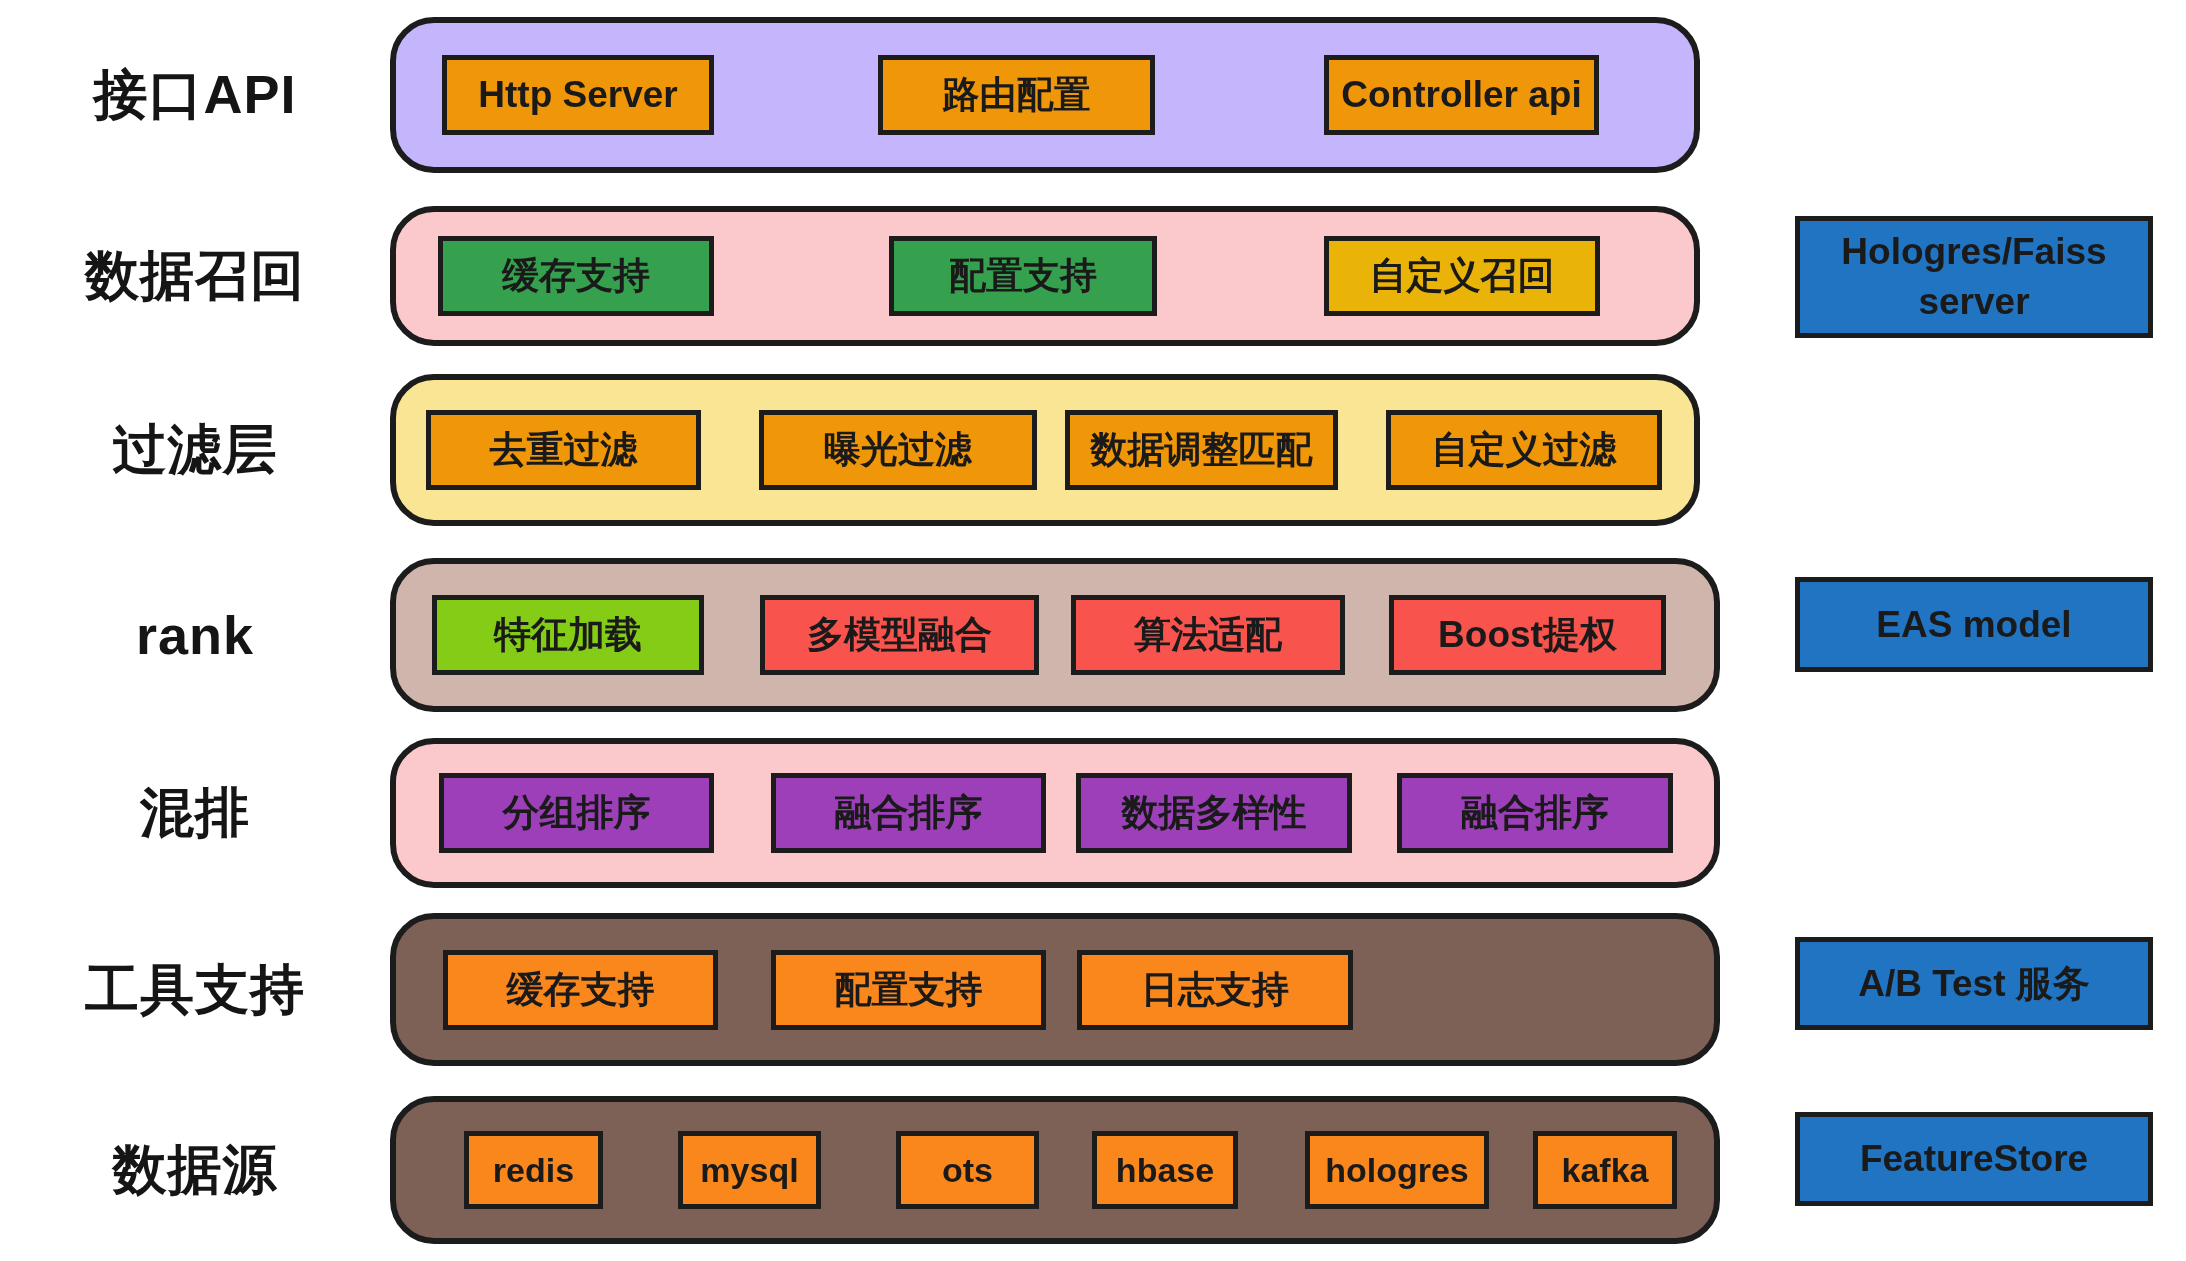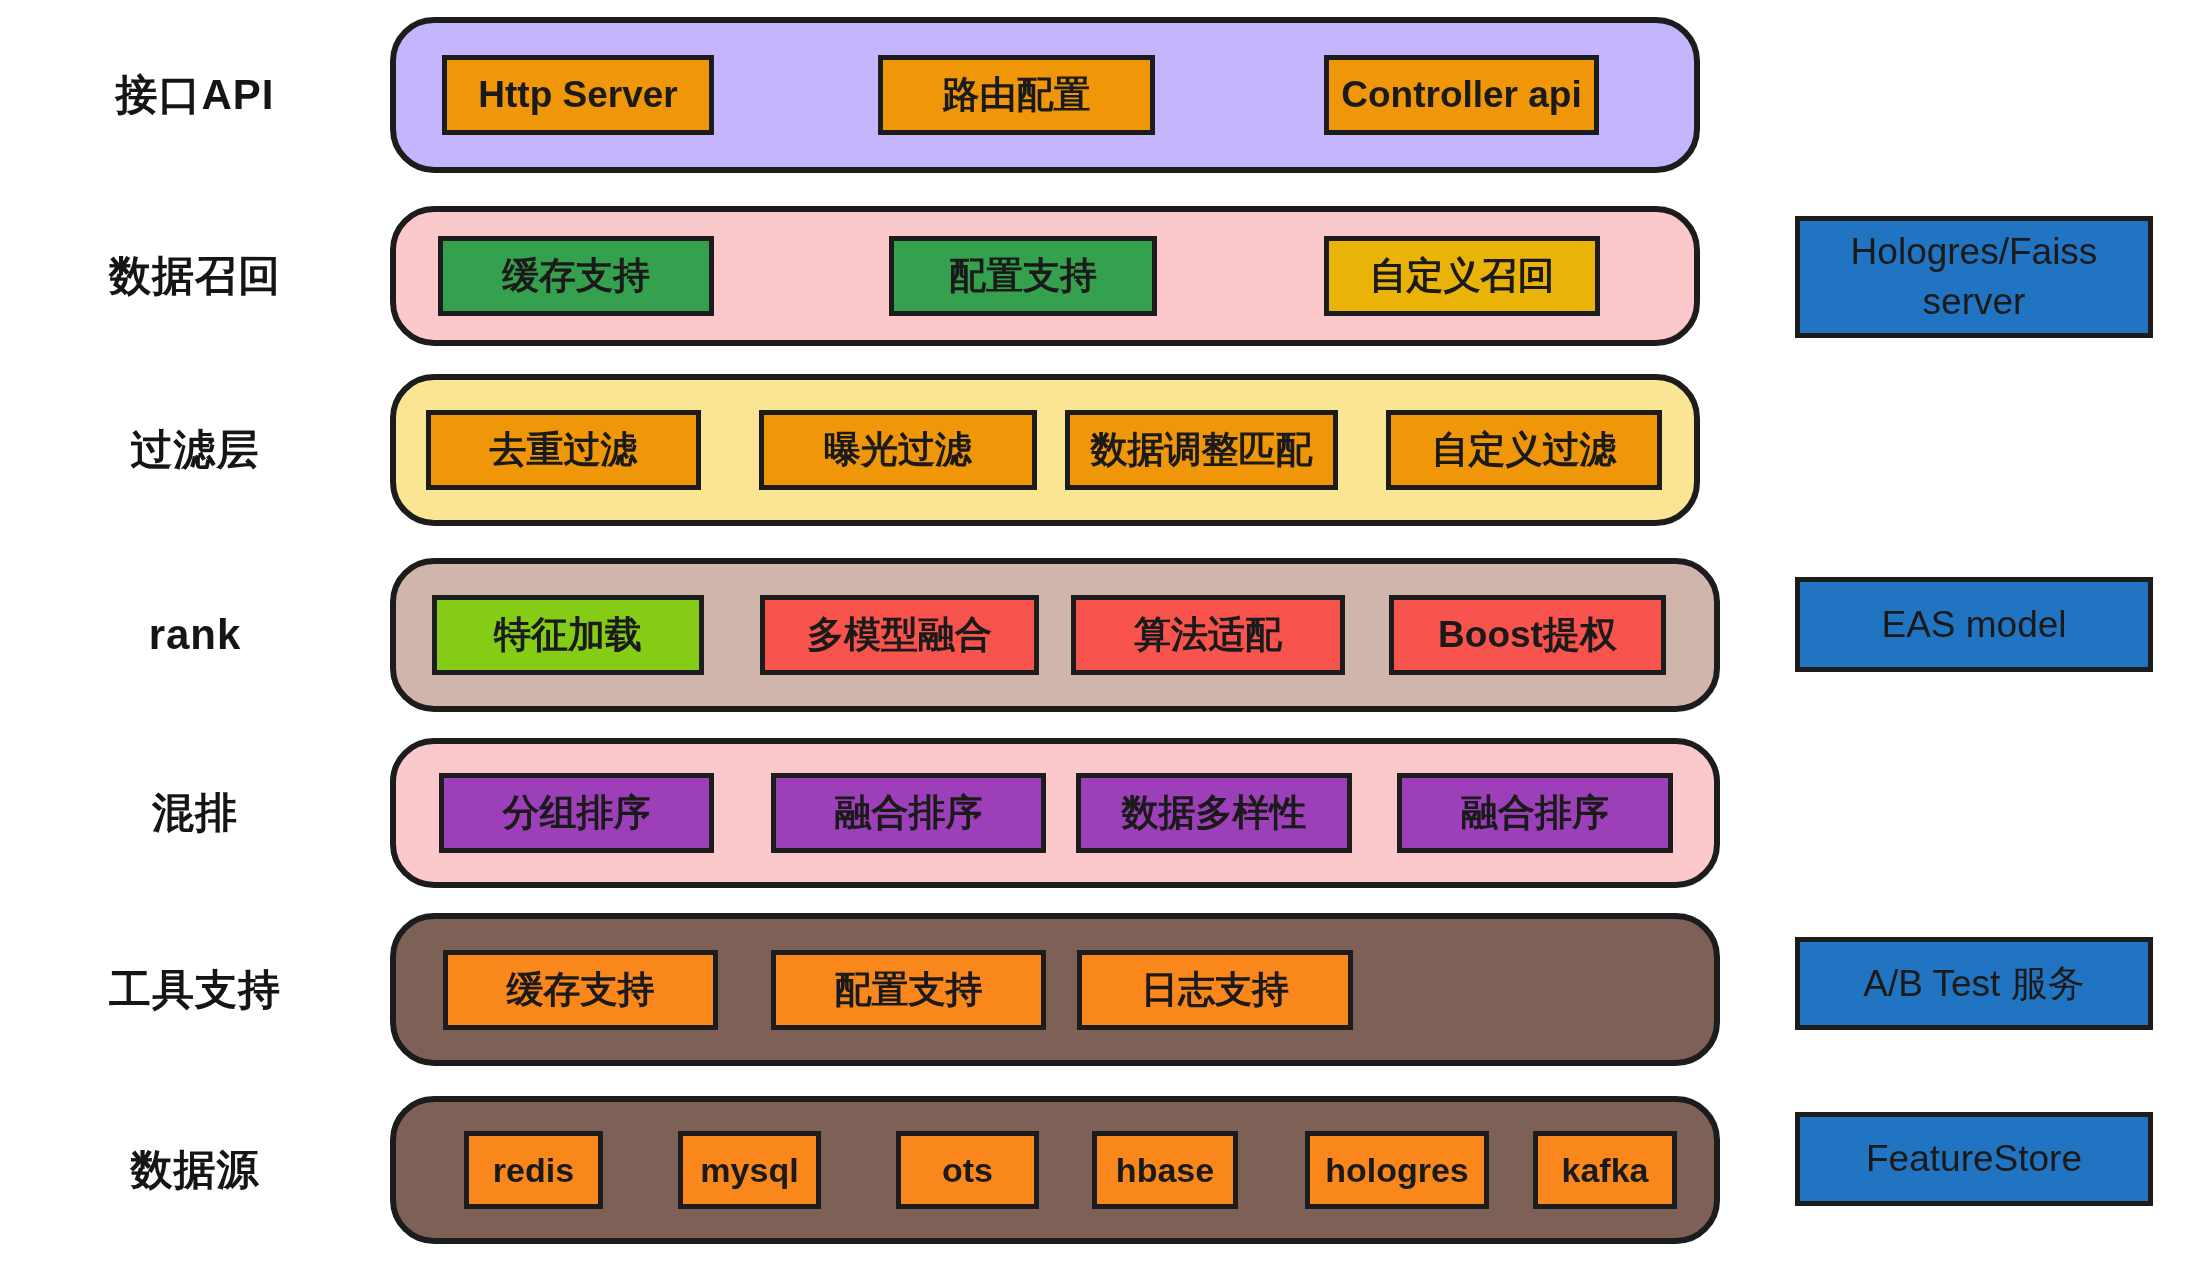--- a/index.html
+++ b/index.html
@@ -13,21 +13,21 @@
     background: #ffffff;
     overflow: hidden;
   }
 
   .row-label {
     position: absolute;
     left: 0;
     width: 390px;
     text-align: center;
     transform: translateY(-50%);
-    font-size: 42px;
+    font-size: 54px;
     font-weight: 700;
     color: #151515;
     letter-spacing: 1px;
     white-space: nowrap;
   }
 
   .band {
     position: absolute;
     left: 390px;
     width: 1310px;
@@ -55,21 +55,21 @@
   .side {
     position: absolute;
     left: 1795px;
     width: 358px;
     border: 5px solid #1c1c1c;
     display: flex;
     align-items: center;
     justify-content: center;
     text-align: center;
     font-size: 37px;
-    font-weight: 400;
+    font-weight: 700;
     color: #1a1a1a;
     line-height: 1.35;
     padding: 0 18px;
   }
 </style>
 </head>
 <body>
 
 <div class="canvas">
 

